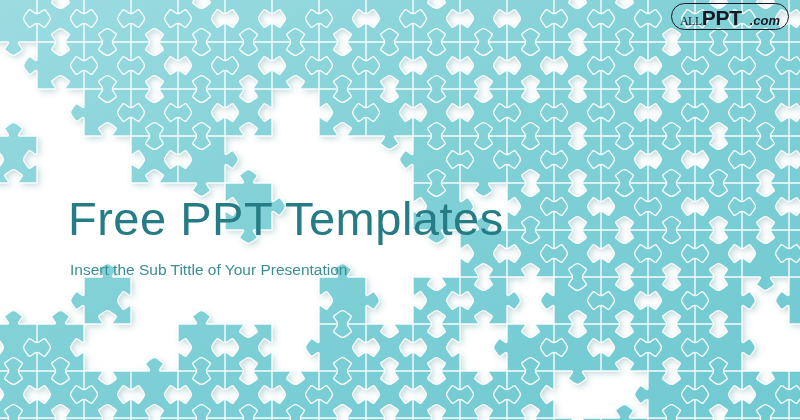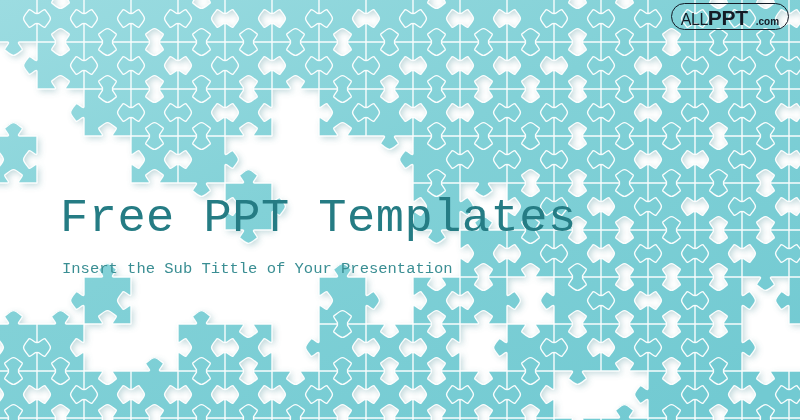--- a/index.html
+++ b/index.html
@@ -17,24 +17,23 @@
   }
   #puzzle-layer{
     position:absolute;
     left:0;top:0;
     width:800px;height:420px;
     pointer-events:none;
   }
   
   #text-block{
     position:absolute;
-    left:60px;
+    left:68px;
     top:192px;
     width:520px;
-    font-family:Liberation Mono, monospace;
   }
   #slide-title{
     margin:0;
     font-size:47px;
     line-height:54px;
     font-weight:400;
     letter-spacing:0.5px;
     color:#257C84;
     white-space:nowrap;
   }
@@ -61,40 +60,41 @@
     justify-content:center;
     background:transparent;
   }
   #logo-text{
     display:flex;
     align-items:baseline;
     line-height:1;
     transform:translateY(0.5px);
   }
   .logo-all{
-    font-size:16px;
+    font-size:12px;
     font-weight:400;
     letter-spacing:-0.5px;
     color:#141b26;
-    font-family:Liberation Sans, sans-serif;
+    font-family:Liberation Serif, serif;
   }
   .logo-ppt{
     font-size:21px;
     font-weight:700;
     letter-spacing:-0.3px;
     color:#141b26;
     font-family:"Liberation Sans", sans-serif;
   }
   .logo-com{
-    font-size:10px;
+    font-size:13px;
     font-weight:700;
     color:#141b26;
     margin-left:8px;
     transform:translateY(0px);
     font-family:"Liberation Sans", sans-serif;
+    font-style:italic;
   }
 </style>
 </head>
 <body>
 
 <div id="slide">
 
   <svg id="puzzle-layer" viewBox="0 0 800 420" width="800" height="420" xmlns="http://www.w3.org/2000/svg" aria-hidden="true">
     <defs>
       <linearGradient id="tealGrad" x1="0" y1="0" x2="0.85" y2="1">

